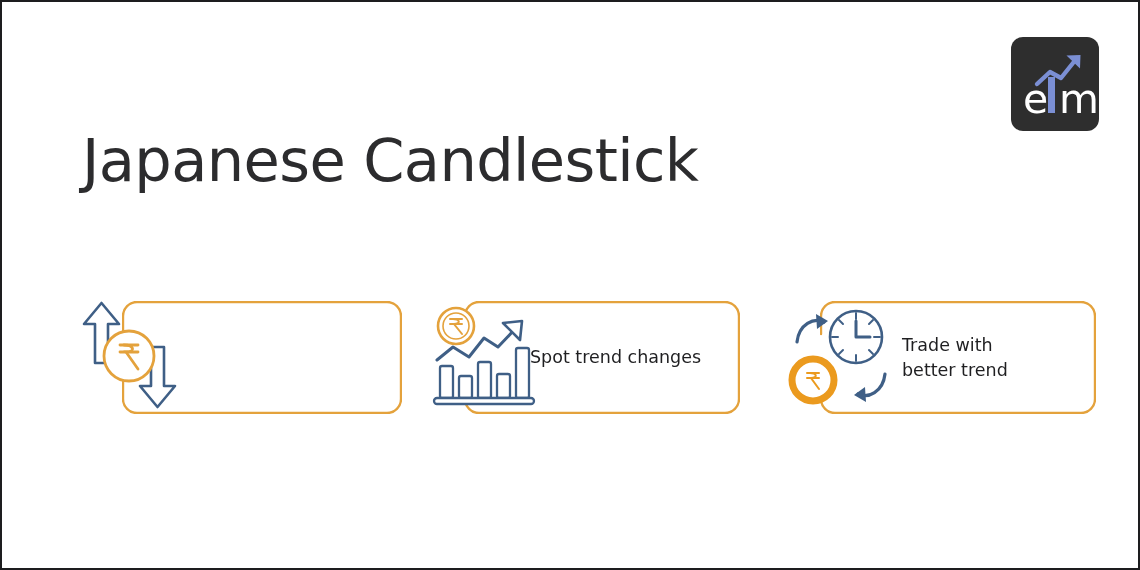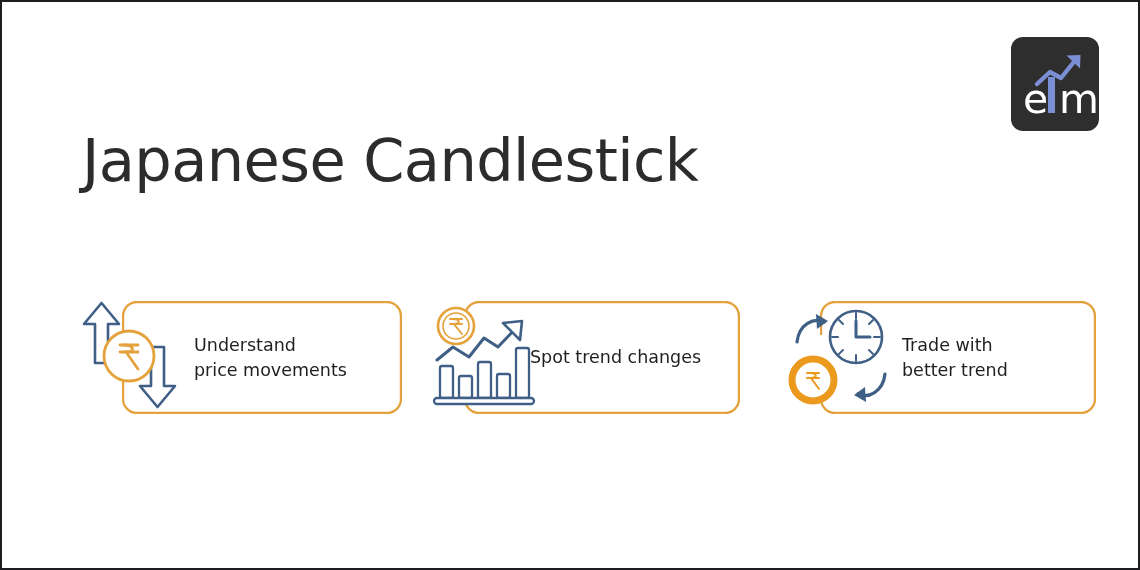--- a/index.html
+++ b/index.html
@@ -138,22 +138,20 @@
           <circle cx="55" cy="59" r="25" fill="#ffffff" stroke="#e4a23c" stroke-width="2.8"></circle>
           <g fill="none" stroke="#e4a23c" stroke-width="2.8" stroke-linecap="round">
             <path d="M46 48 H64"></path>
             <path d="M46 55 H64"></path>
             <path d="M50 48 C60 48 62 55 52 55 L64 72"></path>
           </g>
         </g>
       </svg>
     </div>
 
-    <div class="card-text">Understand
-price movements</div>
   </div>
 
   <div class="card" id="card-2">
     <div class="card-box">
       <svg viewBox="0 0 276 113" preserveAspectRatio="none" aria-hidden="true">
         <path d="M15 1 H261 A14 14 0 0 1 275 15 V98 A14 14 0 0 1 261 112 H15 A14 14 0 0 1 1 98 V80
                  M1 33 V15 A14 14 0 0 1 15 1" fill="none" stroke="#e4a23c" stroke-width="2.4" stroke-linecap="round"></path>
       </svg>
     </div>
 

